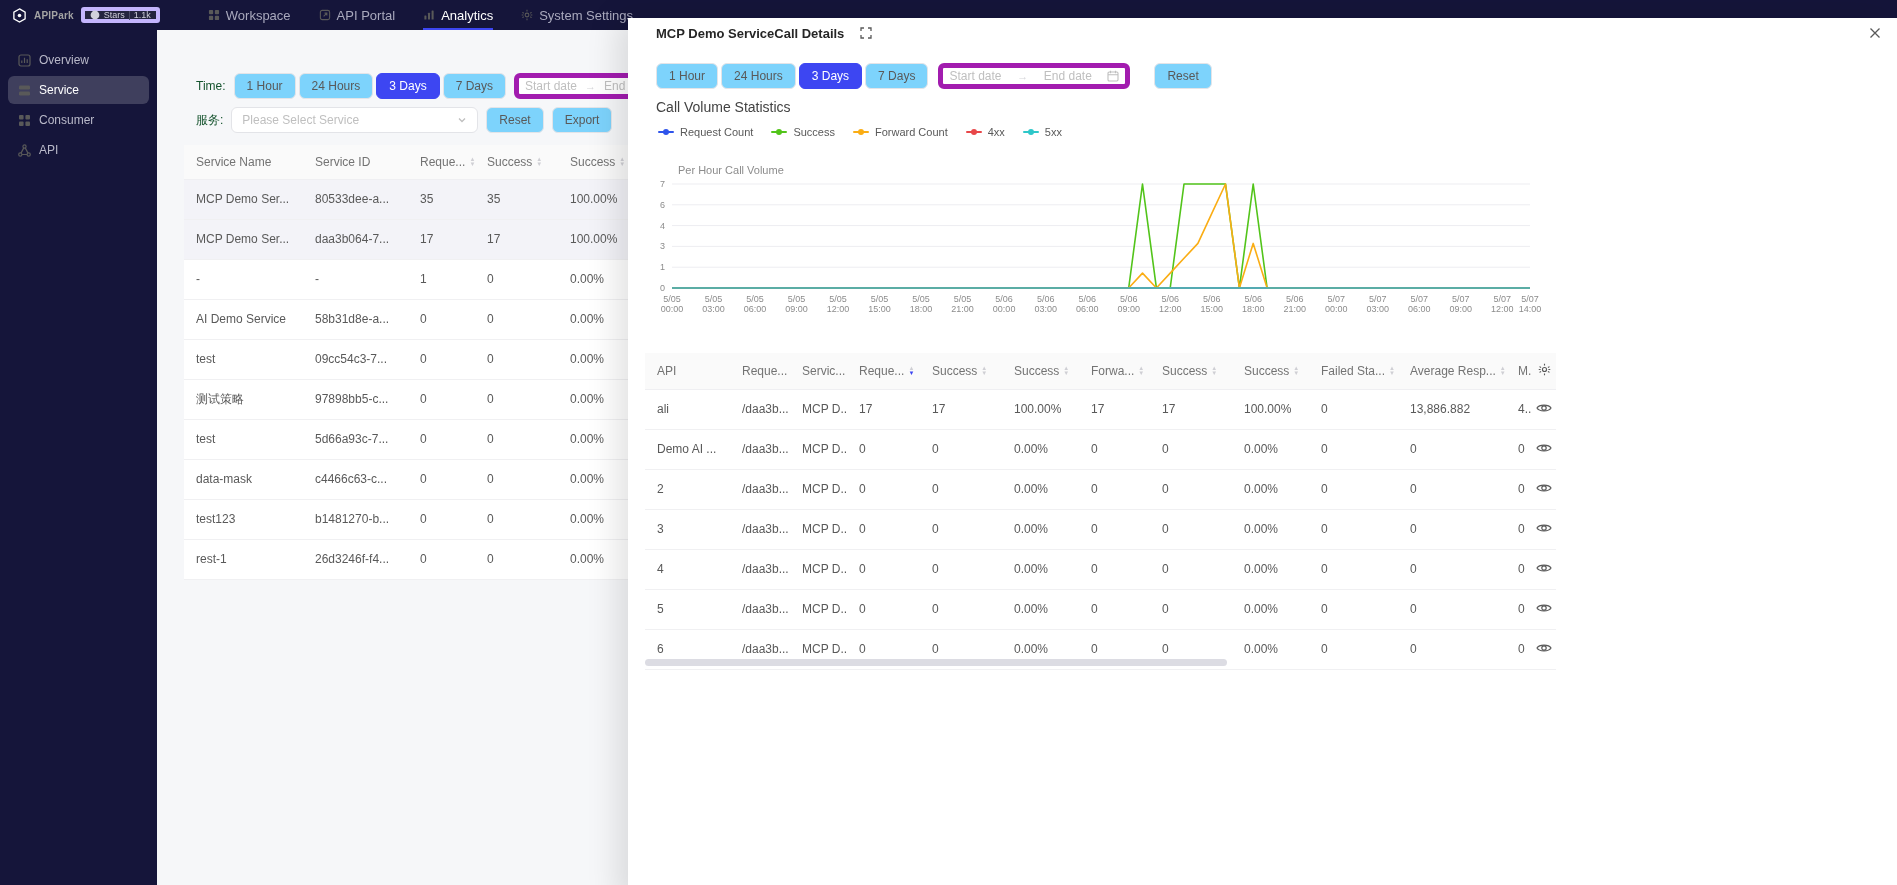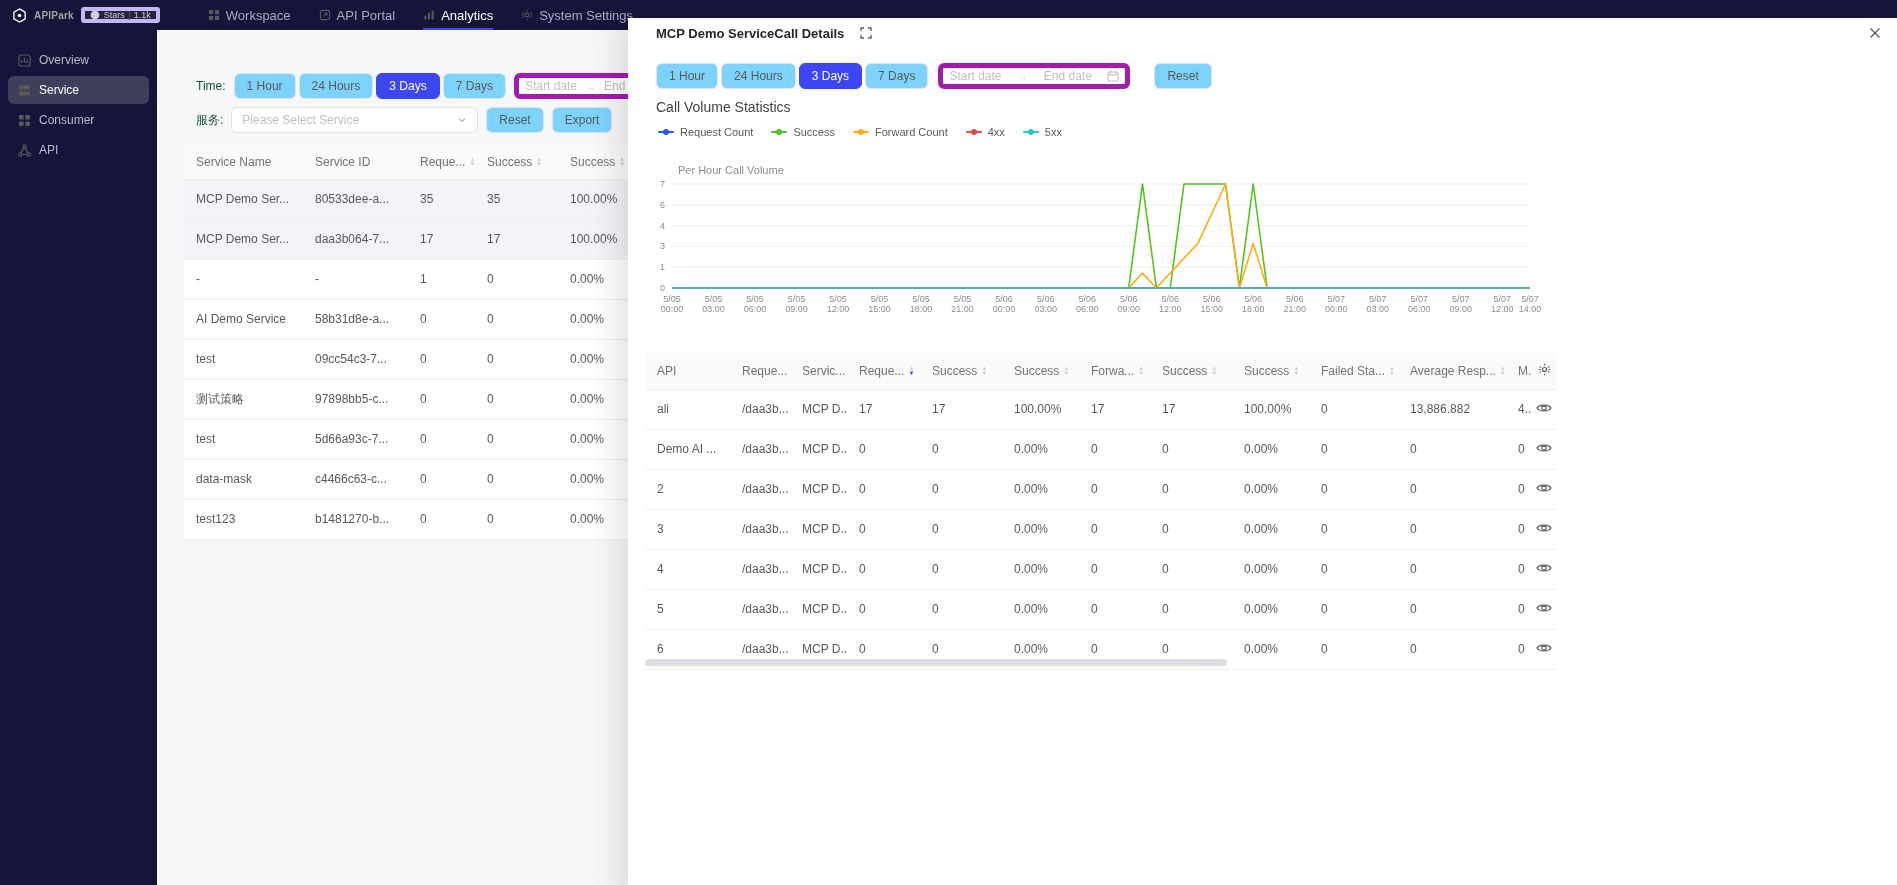--- a/index.html
+++ b/index.html
@@ -319,20 +319,27 @@
           <tr>
             <td>data-mask</td>
             <td>c4466c63-c...</td>
             <td>0</td>
             <td>0</td>
             <td>0.00%</td>
           </tr>
           <tr>
             <td>test123</td>
             <td>b1481270-b...</td>
+            <td>0</td>
+            <td>0</td>
+            <td>0.00%</td>
+          </tr>
+          <tr>
+            <td>rest-1</td>
+            <td>26d3246f-f4...</td>
             <td>0</td>
             <td>0</td>
             <td>0.00%</td>
           </tr>
         </tbody>
       </table>
   </div>
 </main>
 
 <section class="drawer">

